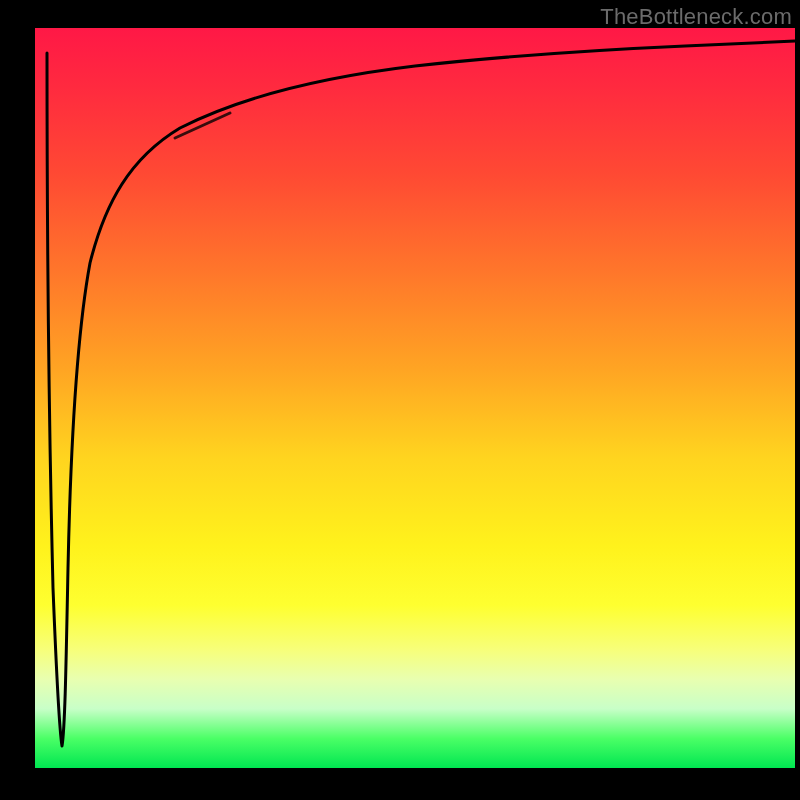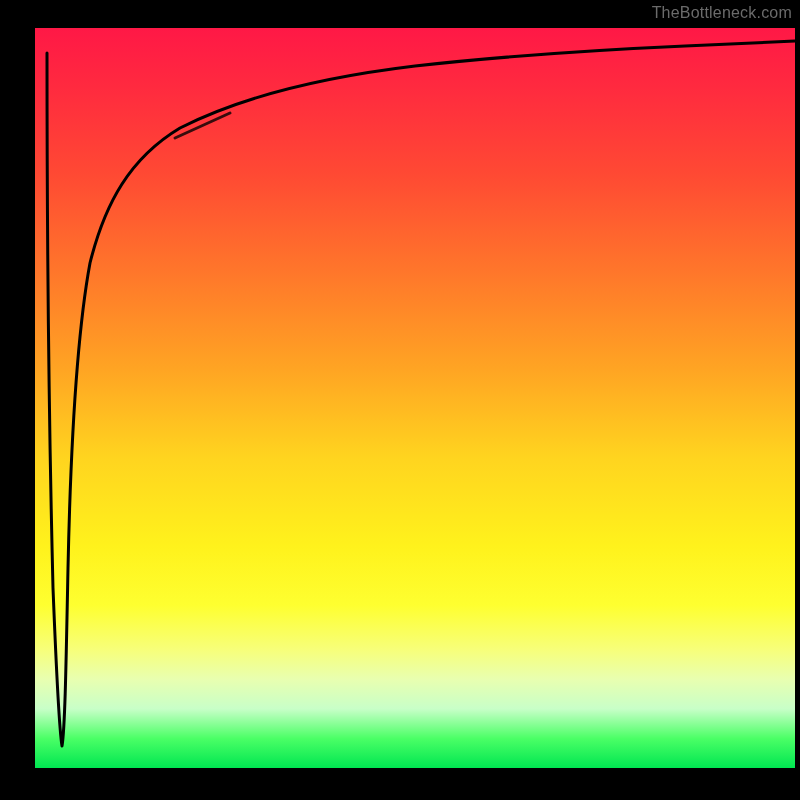--- a/index.html
+++ b/index.html
@@ -38,21 +38,21 @@
       #e8ffb0 88%,
       #c8ffc8 92%,
       #4bff66 96%,
       #00e651 100%
     );
   }
   .attribution {
     position: absolute;
     top: 4px;
     right: 8px;
-    font-size: 16px;
+    font-size: 22px;
     font-weight: 400;
     color: #6b6b6b;
     letter-spacing: 0.2px;
   }
   svg.curve {
     position: absolute;
     left: 35px;
     top: 28px;
     width: 760px;
     height: 740px;

